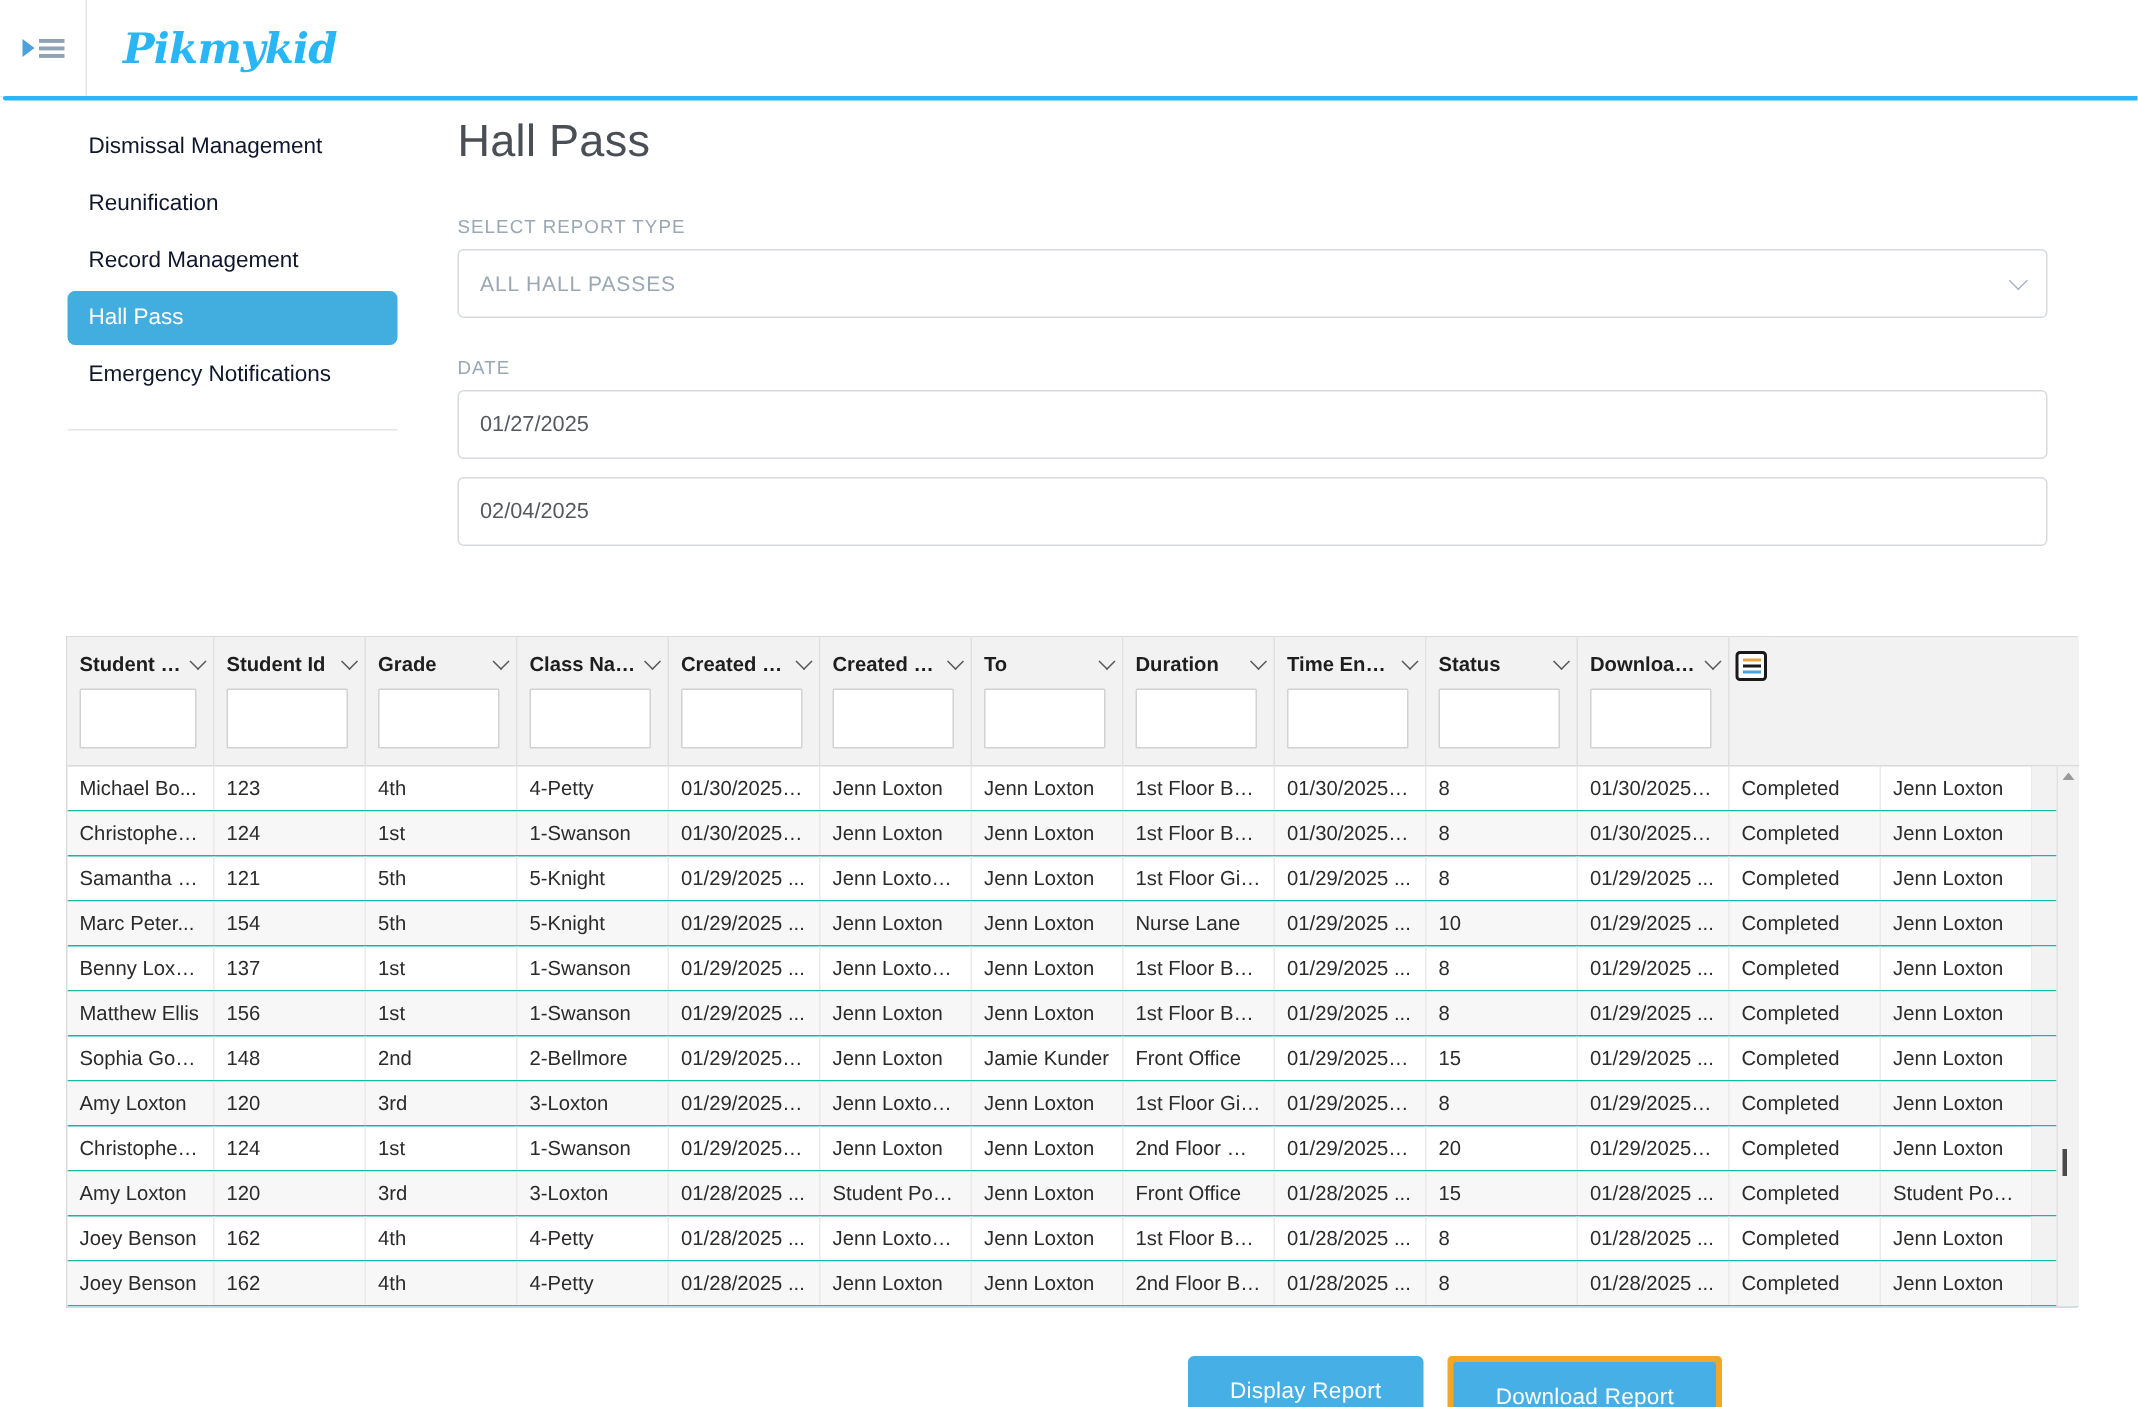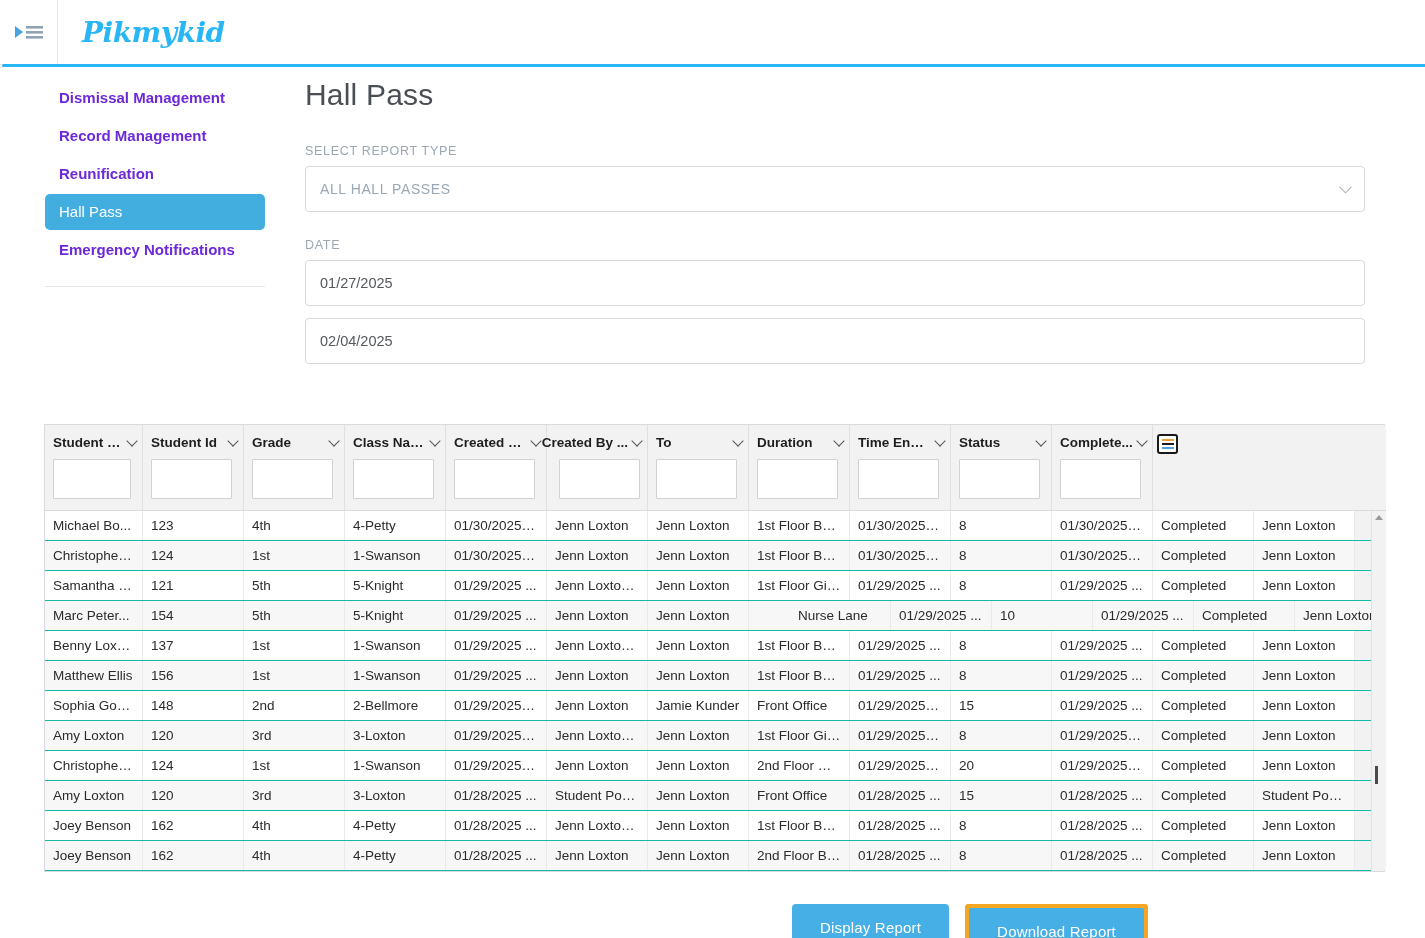--- a/index.html
+++ b/index.html
@@ -34,23 +34,22 @@
     position: absolute; left: 2px; right: -4px; bottom: -3px; height: 3px;
     background: #29b6f6; border-radius: 2px;
   }
 
   
   .sidebar {
     position: absolute; left: 45px; top: 80px; width: 220px;
   }
   .nav-item {
     height: 36px; line-height: 36px; padding: 0 14px; margin-bottom: 2px;
-    font-size: 15px; color: #6d28d9; border-radius: 5px; cursor: pointer;
+    font-size: 15px; color: #0f172a; border-radius: 5px; cursor: pointer;
     white-space: nowrap;
-    font-weight: bold;
   }
   .nav-item.active { background: #42addf; color: #ffffff; font-weight: 400; }
   .nav-divider { margin-top: 18px; border-top: 1px solid #e3e6e8; width: 220px; }
 
   
   .main { position: absolute; left: 305px; top: 78px; width: 1060px; }
   .page-title {
     font-size: 30px; color: #4a4f55; font-weight: 400; margin: 0 0 32px 0;
     letter-spacing: 0.2px;
   }
@@ -171,22 +170,22 @@
       </svg>
     </div>
     <div class="brand">
       <span class="brand-text">Pikmykid</span>
       <span class="brand-underline"></span>
     </div>
   </div>
 
   <div class="sidebar">
     <div class="nav-item">Dismissal Management</div>
+    <div class="nav-item">Reunification</div>
     <div class="nav-item">Record Management</div>
-    <div class="nav-item">Reunification</div>
     <div class="nav-item active">Hall Pass</div>
     <div class="nav-item">Emergency Notifications</div>
     <div class="nav-divider"></div>
   </div>
 
   <div class="main">
     <h1 class="page-title">Hall Pass</h1>
 
     <div class="field-label">SELECT REPORT TYPE</div>
     <div class="select-box">
@@ -223,21 +222,21 @@
         <div class="hcell" style="width: 101px; min-width: 101px;">
           <div class="htitle">Class Name...</div>
           <span class="hsort"></span>
           <div class="hfilter"></div>
         </div>
         <div class="hcell" style="width: 101px; min-width: 101px;">
           <div class="htitle">Created Da...</div>
           <span class="hsort"></span>
           <div class="hfilter"></div>
         </div>
-        <div class="hcell" style="width: 101px; min-width: 101px; align-items: flex-end;">
+        <div class="hcell" style="width: 101px; min-width: 101px;">
           <div class="htitle">Created By ...</div>
           <span class="hsort"></span>
           <div class="hfilter"></div>
         </div>
         <div class="hcell" style="width: 101px; min-width: 101px;">
           <div class="htitle">To</div>
           <span class="hsort"></span>
           <div class="hfilter"></div>
         </div>
         <div class="hcell" style="width: 101px; min-width: 101px;">
@@ -249,21 +248,21 @@
           <div class="htitle">Time Ended...</div>
           <span class="hsort"></span>
           <div class="hfilter"></div>
         </div>
         <div class="hcell" style="width: 101px; min-width: 101px;">
           <div class="htitle">Status</div>
           <span class="hsort"></span>
           <div class="hfilter"></div>
         </div>
         <div class="hcell" style="width: 101px; min-width: 101px;">
-          <div class="htitle">Complete...</div>
+          <div class="htitle">Download...</div>
           <span class="hsort"></span>
           <div class="hfilter"></div>
         </div>
         <div class="menu-cell">
           <div class="menu-icon">
             <i class="b1"></i>
             <i class="b2"></i>
             <i class="b3"></i>
           </div>
         </div>
@@ -318,21 +317,21 @@
           <div class="scroll-col"></div>
         </div>
         <div class="row alt">
           <div class="cell" style="width: 98px; min-width: 98px;">Marc Peter...</div>
           <div class="cell" style="width: 101px; min-width: 101px;">154</div>
           <div class="cell" style="width: 101px; min-width: 101px;">5th</div>
           <div class="cell" style="width: 101px; min-width: 101px;">5-Knight</div>
           <div class="cell" style="width: 101px; min-width: 101px;">01/29/2025 ...</div>
           <div class="cell" style="width: 101px; min-width: 101px;">Jenn Loxton</div>
           <div class="cell" style="width: 101px; min-width: 101px;">Jenn Loxton</div>
-          <div class="cell" style="width: 101px; min-width: 101px; margin-left: 41px;">Nurse Lane</div>
+          <div class="cell" style="width: 101px; min-width: 101px;">Nurse Lane</div>
           <div class="cell" style="width: 101px; min-width: 101px;">01/29/2025 ...</div>
           <div class="cell" style="width: 101px; min-width: 101px;">10</div>
           <div class="cell" style="width: 101px; min-width: 101px;">01/29/2025 ...</div>
           <div class="cell" style="width: 101px; min-width: 101px;">Completed</div>
           <div class="cell" style="width: 101px; min-width: 101px;">Jenn Loxton</div>
           <div class="scroll-col"></div>
         </div>
         <div class="row">
           <div class="cell" style="width: 98px; min-width: 98px;">Benny Loxton</div>
           <div class="cell" style="width: 101px; min-width: 101px;">137</div>

